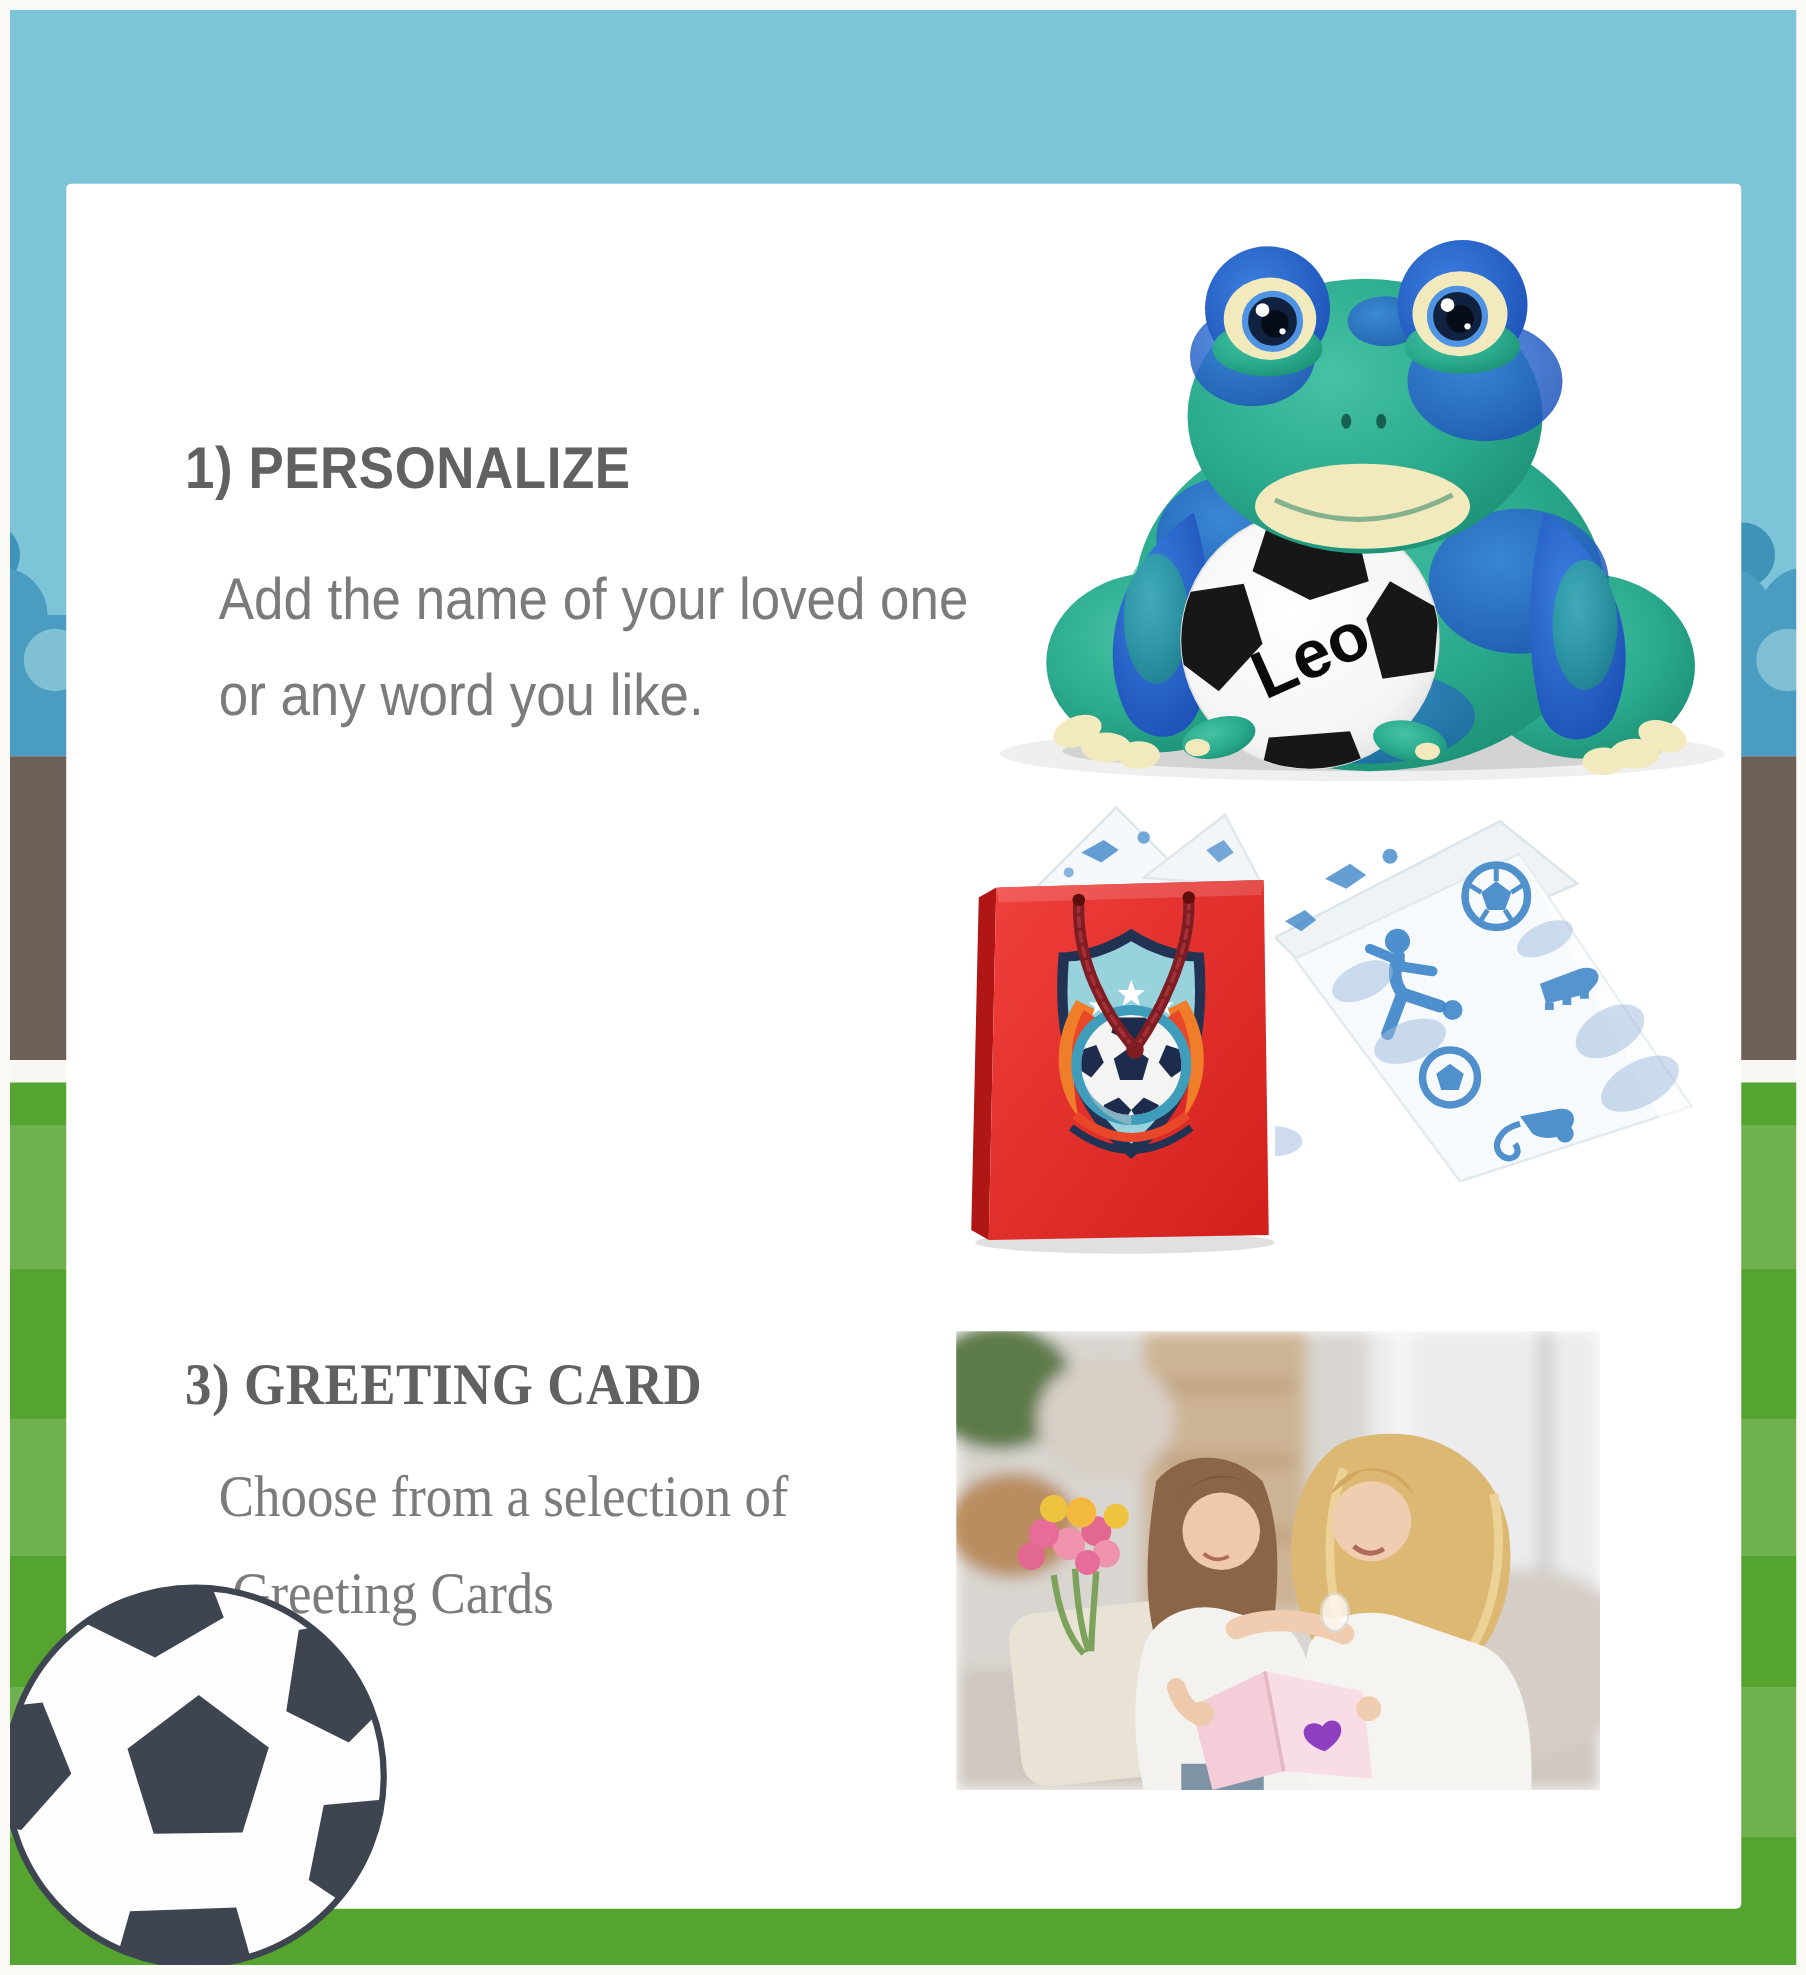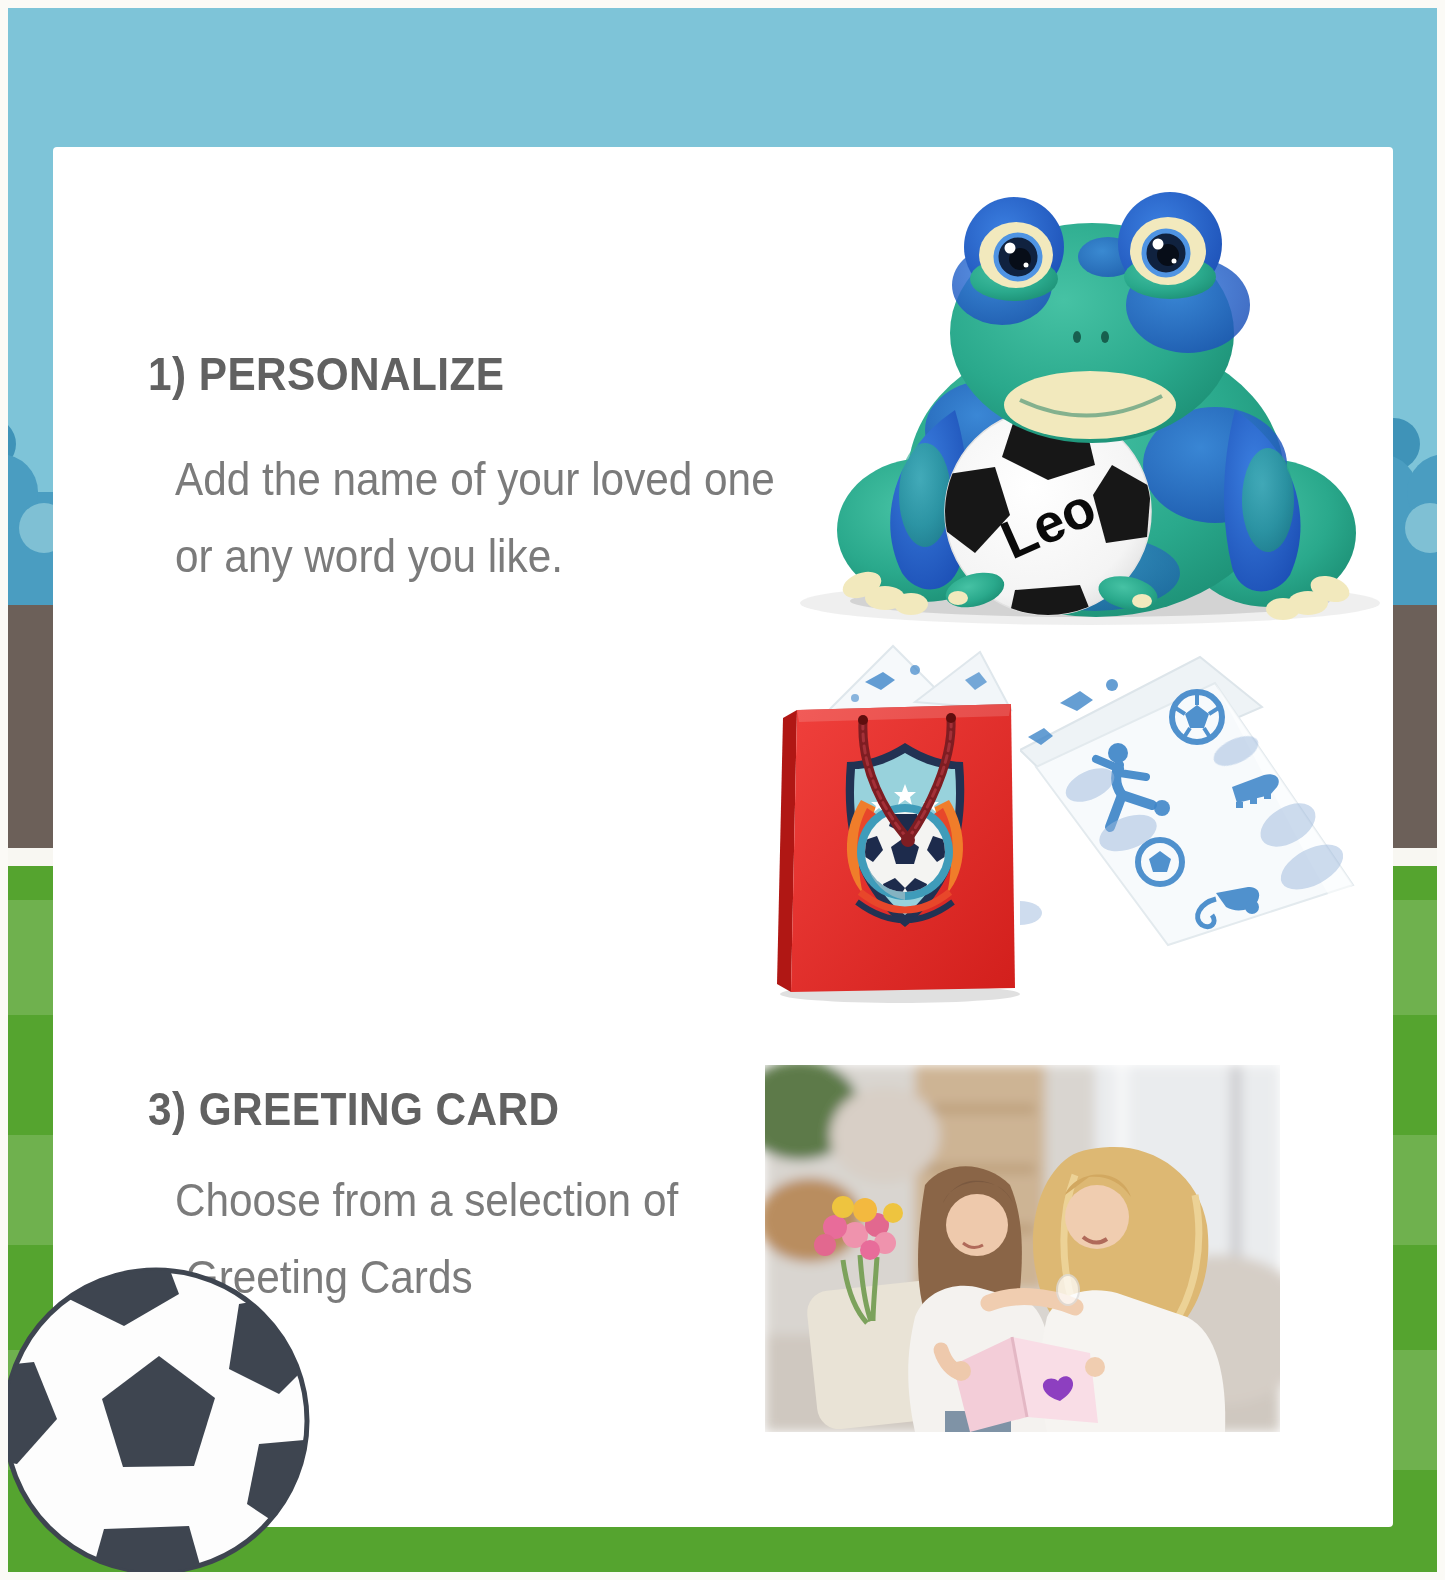--- a/index.html
+++ b/index.html
@@ -24,21 +24,21 @@
   .title{position:absolute;left:0;top:0;width:100%;text-align:center;
          color:var(--title_navy,#24394f);font-weight:bold;font-size:80px;line-height:70px;padding-top:8px;}
   .title .squeeze{display:block;transform:scaleX(.76);transform-origin:50% 0;}
   .sec{position:absolute;left:108px;white-space:nowrap;margin-left:40px;}
   .sec h2{margin:0;font-size:47px;font-weight:bold;color:var(--heading_gray,#616161);
           transform:scaleX(.9);transform-origin:0 0;letter-spacing:.5px;}
   .sec p{margin:0;font-size:47px;font-weight:normal;color:var(--body_gray,#7b7b7b);
          line-height:77px;transform:scaleX(.9);transform-origin:0 0;margin-left:27px;}
   .sec-1{top:346px;} .sec-1 p{margin-top:39px;}
   .sec-2{top:740px;} .sec-2 p{margin-top:24px;}
-  .sec-3{top:1081px;} .sec-3 p{margin-top:25px;}
+  .sec-3{top:1081px;font-family:Liberation Serif, serif;} .sec-3 p{margin-top:25px;}
   .ind{padding-left:12px;}
   svg text{font-family:"Liberation Sans",sans-serif;}
 </style>
 </head>
 <body>
 
 <div class="canvas">
 
   <div class="layer bg-sky">
     <svg class="crowd" width="1445" height="205" viewBox="0 0 1445 205">

